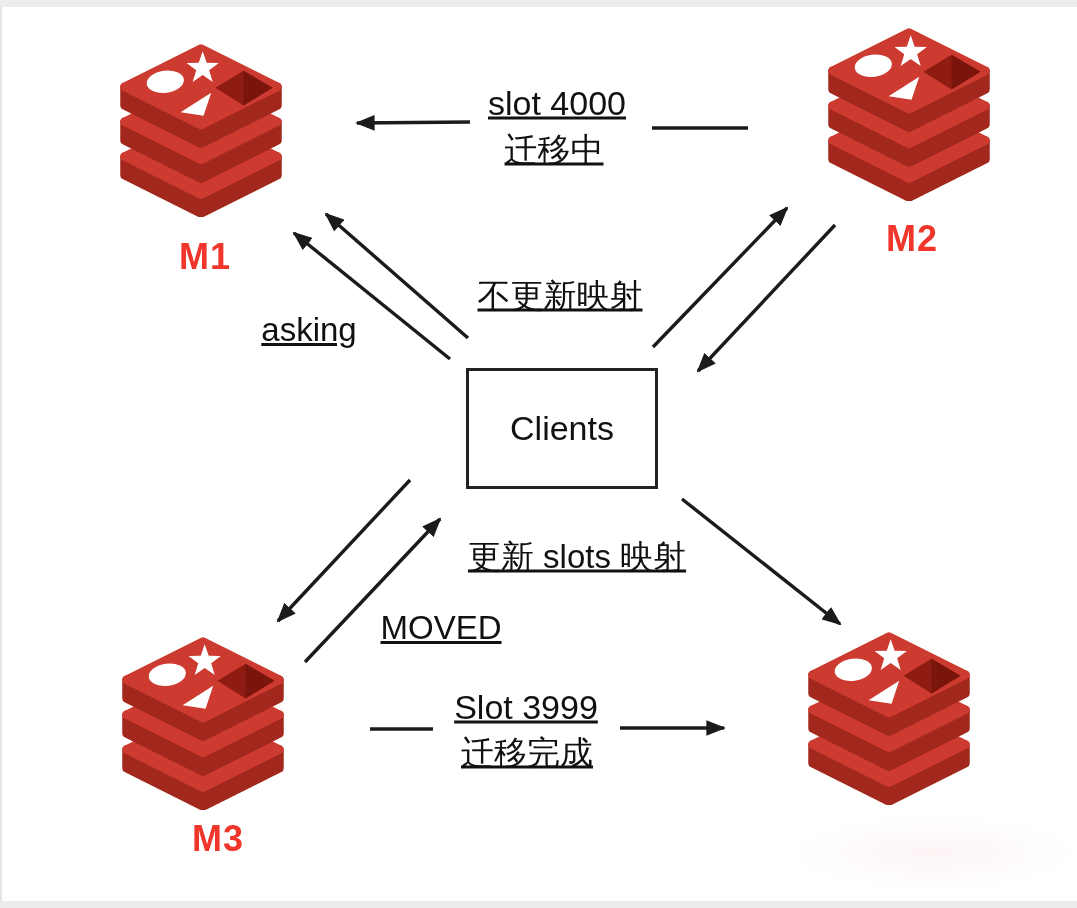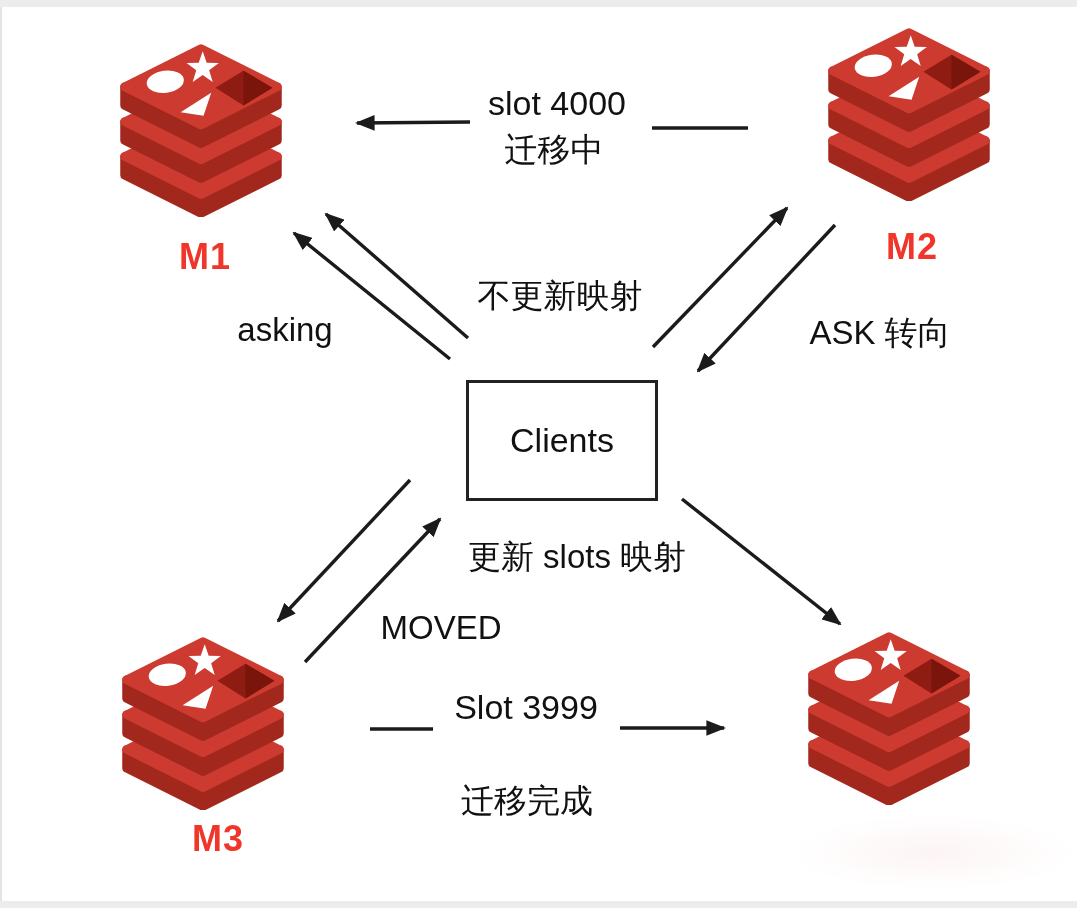--- a/index.html
+++ b/index.html
@@ -15,28 +15,28 @@
   .arrows line{stroke:var(--arrow-color,#1b1b1b);stroke-width:3.4;}
   .node{position:absolute;}
   .node svg{display:block;}
   .node-label{
     position:absolute;transform:translate(-50%,-50%);
     font-weight:bold;font-size:36px;color:var(--node-label-red,#f0352a);
     white-space:nowrap;letter-spacing:1px;
   }
   .diagram-text{
     position:absolute;transform:translate(-50%,-50%);
-    font-size:33px;white-space:nowrap;color:#111;
+    font-size:33px;white-space:nowrap;color:#111;text-decoration:underline;
   }
   .diagram-text.big{font-size:34px;}
   .clients-box{
     position:absolute;left:466px;top:368px;width:186px;height:115px;
     border:3px solid #222;background:#fff;
     display:flex;align-items:center;justify-content:center;
-    font-size:34px;color:#111;margin-top:12px;
+    font-size:34px;color:#111;
   }
   .watermark{
     position:absolute;left:790px;top:815px;width:287px;height:75px;
     background:radial-gradient(closest-side,rgba(235,150,150,.10),rgba(255,255,255,0));
   }
 </style>
 </head>
 <body>
 
 <div class="stage">
@@ -102,31 +102,30 @@
         <use href="#redis-cube"></use>
       </svg>
   </div>
   <div class="node" style="left:804px;top:628px;">
     <svg width="170" height="177" viewBox="0 0 200 208">
         <use href="#redis-cube"></use>
       </svg>
   </div>
 
   <div class="node-label" style="left:205px;top:257px;">M1</div>
-  <div class="node-label" style="left:912px;top:247px;">M2</div>
+  <div class="node-label" style="left:912px;top:239px;">M2</div>
   <div class="node-label" style="left:218px;top:839px;">M3</div>
 
   <div class="clients-box">
     <span>Clients</span>
   </div>
 
   <div class="diagram-text big" style="left:557px;top:103px;">slot 4000</div>
   <div class="diagram-text" style="left:560px;top:296px;">不更新映射</div>
   <div class="diagram-text" style="left:554px;top:150px;">迁移中</div>
-  <div class="diagram-text" style="left:285px;top:330px;">asking</div>
-  <div class="diagram-text" style="left:880px;top:333px;">ASK 转向</div>
+  <div class="diagram-text" style="left:309px;top:330px;">asking</div>
   <div class="diagram-text" style="left:577px;top:557px;">更新 slots 映射</div>
   <div class="diagram-text" style="left:441px;top:628px;">MOVED</div>
   <div class="diagram-text big" style="left:526px;top:707px;">Slot 3999</div>
-  <div class="diagram-text" style="left:527px;top:753px;margin-top:48px;">迁移完成</div>
+  <div class="diagram-text" style="left:527px;top:753px;">迁移完成</div>
 
   <div class="watermark"></div>
 </div>
 
 </body></html>

